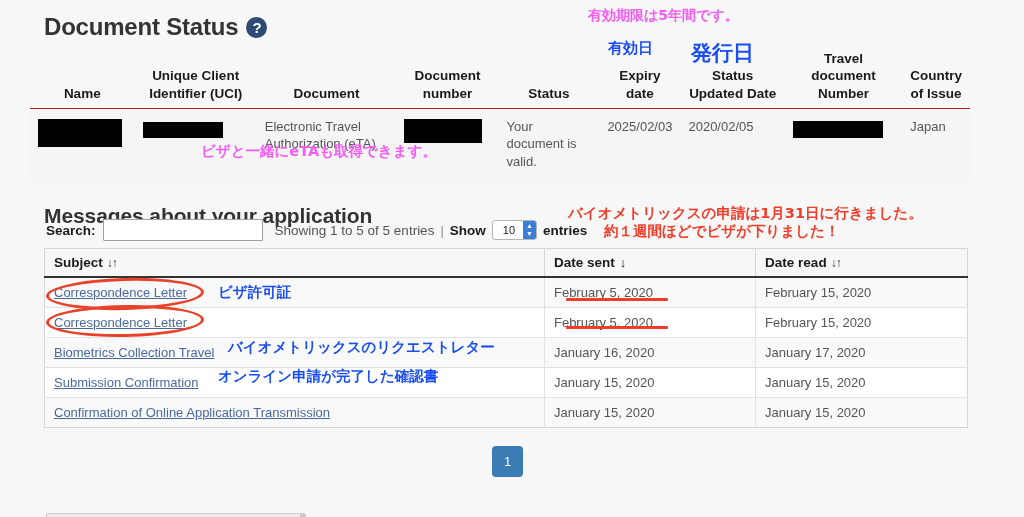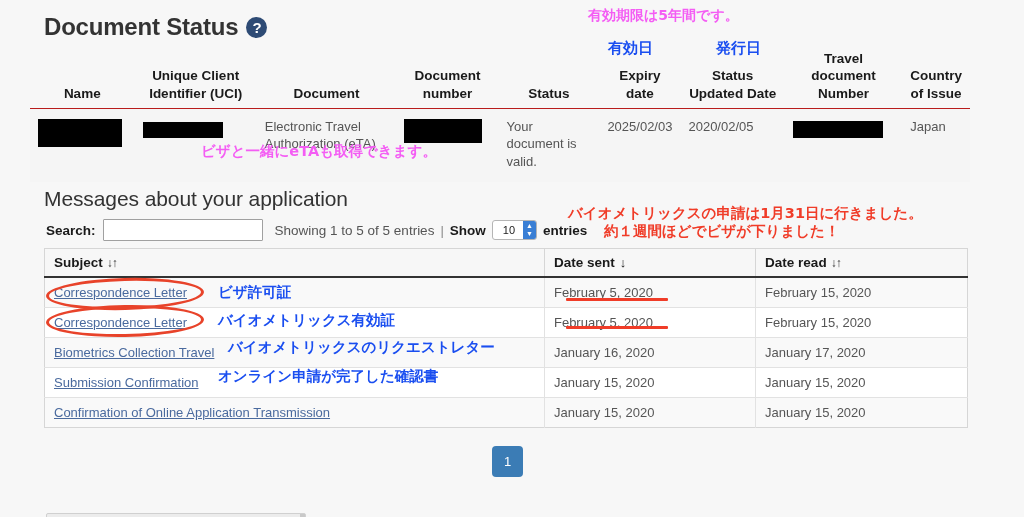--- a/index.html
+++ b/index.html
@@ -81,23 +81,23 @@
   }
   .redact.r-name   { width: 84px;  height: 28px; margin-top: 1px; }
   .redact.r-uci    { width: 80px;  height: 16px; margin-top: 4px; }
   .redact.r-docnum { width: 78px;  height: 24px; margin-top: 1px; }
   .redact.r-travel { width: 90px;  height: 17px; margin-top: 3px; }
 
   
   .msg-title {
     position: absolute;
     left: 44px;
-    top: 187px;
+    top: 204px;
     font-size: 21px;
-    font-weight: normal;
+    font-weight: bold;
     color: #333;
     letter-spacing: -0.1px;
     white-space: nowrap;
   }
   .controls {
     position: absolute;
     left: 46px;
     top: 219px;
     display: flex;
     align-items: center;
@@ -218,21 +218,21 @@
     white-space: nowrap;
     font-family: "DejaVu Sans", "Liberation Sans", sans-serif;
     font-weight: bold;
   }
   .anno.pink  { color: #f45df4; }
   .anno.blue  { color: #1a4ef0; }
   .anno.red   { color: #f03c28; }
 
   #anno-expiry-years { left: 588px; top: 7px;   font-size: 14px; }
   #anno-expiry-date  { left: 608px; top: 39px;  font-size: 15px; }
-  #anno-issue-date   { left: 716px; top: 39px;  font-size: 15px; text-align: center; }
+  #anno-issue-date   { left: 691px; top: 39px;  font-size: 21px; text-align: center; }
   #anno-eta-note     { left: 201px; top: 142px; font-size: 14.5px; }
   #anno-biometrics-1 { left: 568px; top: 204px; font-size: 14.5px; }
   #anno-biometrics-2 { left: 578px; top: 222px; font-size: 14.5px; margin-left: 26px; }
   #anno-row1         { left: 218px; top: 283px; font-size: 14.5px; }
   #anno-row2         { left: 218px; top: 311px; font-size: 14.5px; }
   #anno-row3         { left: 228px; top: 338px; font-size: 14.5px; }
   #anno-row4         { left: 218px; top: 367px; font-size: 14.5px; }
 
   .oval {
     position: absolute;
@@ -403,21 +403,20 @@
       </tr>
       <tr class="odd">
         <td><a href="#" class="subject-link">Confirmation of Online Application Transmission</a></td>
         <td>January 15, 2020</td>
         <td>January 15, 2020</td>
       </tr>
     </tbody>
   </table>
 
   <div class="anno blue" id="anno-row1">ビザ許可証</div>
-  <div class="anno blue" id="anno-row2">バイオメトリックス有効証</div>
   <div class="anno blue" id="anno-row3">バイオメトリックスのリクエストレター</div>
   <div class="anno blue" id="anno-row4">オンライン申請が完了した確認書</div>
 
   <div class="oval" id="oval-1"></div>
   <div class="oval" id="oval-2"></div>
   <div class="underline-red" id="uline-1"></div>
   <div class="underline-red" id="uline-2"></div>
 
   <div class="pagination">
     <button class="page-btn">1</button>

